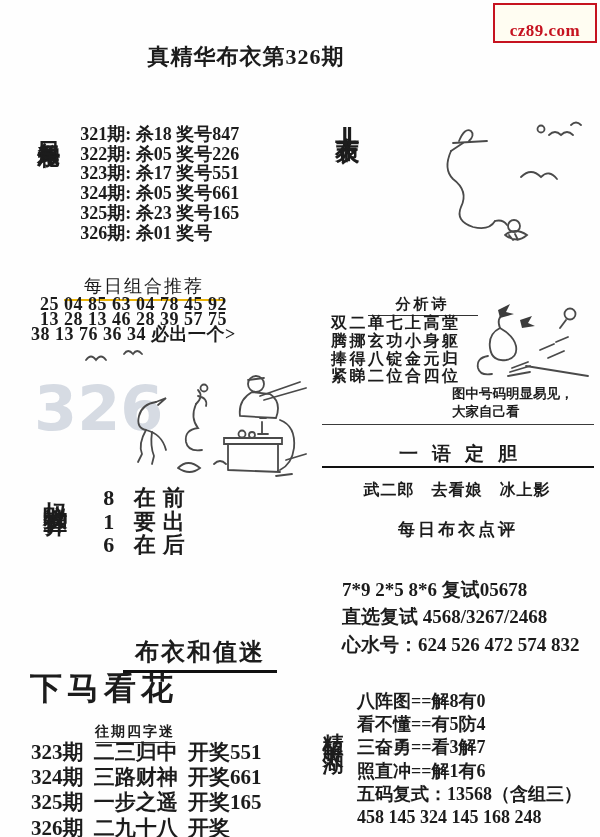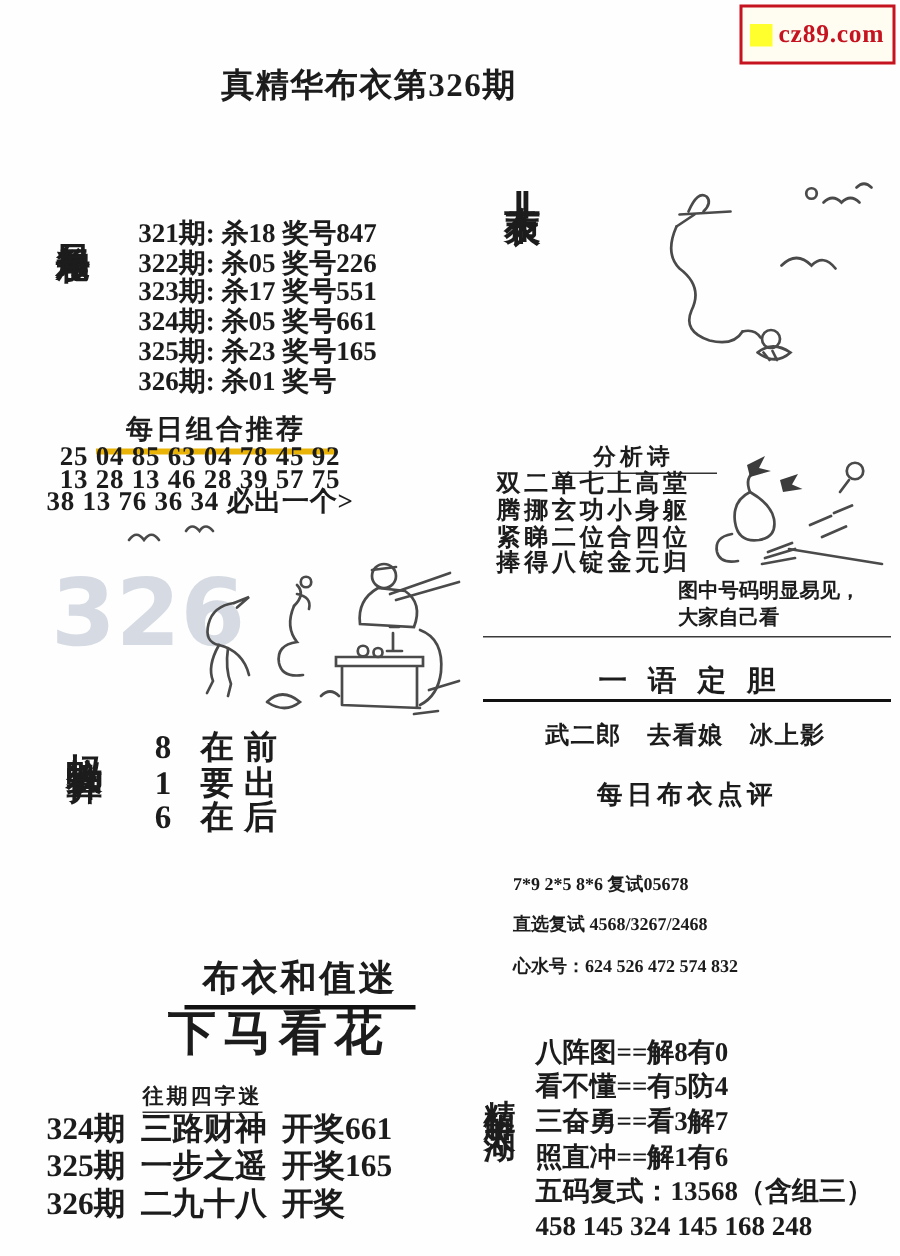--- a/index.html
+++ b/index.html
@@ -10,67 +10,67 @@
     color:#1c1c1c;
     font-family:"Liberation Serif", serif;
     overflow:hidden;
   }
   .abs { position:absolute; }
 
   
   .logo {
     top:3px; right:3px; width:104px; height:40px;
     border:2px solid #c61320; background:#fffdf2;
-    display:flex; align-items:center; gap:4px; padding:12px 5px;
+    display:flex; align-items:center; gap:4px; padding:12px 5px;flex-direction:column;
   }
   .logo-sq { width:15px; height:15px; background:#ffff2e; }
   .logo-text { color:#c61320; font-size:17px; font-weight:bold; letter-spacing:.5px; }
 
   
   .page-title {
     top:42px; left:0; width:492px; text-align:center;
     font-size:22px; font-weight:bold; letter-spacing:1px;
   }
 
   .vtitle {
     writing-mode:vertical-rl; text-orientation:upright;
     font-weight:bold; line-height:1.05;
   }
 
   
-  .kill { left:36px; top:144px; display:flex; gap:32px; }
+  .kill { left:36px; top:123px; display:flex; gap:20px; }
   .kill .vtitle { font-size:23px; letter-spacing:1px; }
   .kill-rows { font-size:18px; font-weight:bold; line-height:19.7px; white-space:nowrap; padding-top:2px; }
 
   
   .combo-head { left:30px; top:274px; width:228px; text-align:center; }
   .combo-head span {
-    display:inline-block; font-size:18px; font-weight:bold; letter-spacing:2px;
-    border-bottom:4px solid #eab308; padding:0 20px 1px;
+    display:inline-block; font-size:18px; font-weight:normal; letter-spacing:2px;
+    border-bottom:2px solid #eab308; padding:0 20px 1px;
   }
   .combo-rows { left:31px; top:297px; font-size:18px; font-weight:bold; line-height:15.2px; white-space:nowrap; letter-spacing:.5px;text-align:center; }
 
   
   svg { display:block; }
   .sketch1 { left:28px; top:344px; }
   .doodle1 { left:393px; top:113px; }
   .doodle2 { left:448px; top:298px; }
 
   
   .ant { left:42px; top:483px; display:flex; gap:36px; }
   .ant .vtitle { font-size:24px; letter-spacing:3px; }
   .ant-rows { font-size:22px; font-weight:bold; line-height:23.5px; letter-spacing:7px; padding-top:3px; white-space:nowrap; }
 
   
   .hezhi-title { left:47px; top:636px; width:230px; text-align:right; }
   .hezhi-title span {
     display:inline-block; font-size:24px; font-weight:bold; letter-spacing:2px;
     border-bottom:3px solid #111; padding:0 12px 2px;
   }
-  .hezhi-riddle { left:30px; top:667px; width:230px; text-align:right;
+  .hezhi-riddle { left:30px; top:667px; width:230px; text-align:left;
     font-size:32px; font-weight:bold; letter-spacing:5px; }
 
   
   .history-title { left:95px; top:722px; }
   .history-title span {
     display:inline-block; font-size:14px; font-weight:bold; letter-spacing:2px;
     border-bottom:1.5px solid #333; padding-bottom:1px;
   }
   .history-rows { left:31px; top:740px; font-size:21px; font-weight:bold;
     line-height:25.2px; white-space:nowrap; word-spacing:5px; }
@@ -91,21 +91,21 @@
   .rule-top { left:322px; top:424px; width:272px; border-top:1.5px solid #3a3a3a; }
   .yuding-title { left:322px; top:441px; width:272px; text-align:center;
     font-size:19px; font-weight:bold; letter-spacing:14px; text-indent:14px; }
   .rule-bottom { left:322px; top:466px; width:272px; border-top:2.5px solid #111; }
 
   .yuding-phrase { left:314px; top:480px; width:286px; text-align:center;
     font-size:16px; font-weight:bold; word-spacing:12px; letter-spacing:1px; white-space:nowrap; }
   .yuding-sub { left:322px; top:518px; width:272px; text-align:center;
     font-size:17px; font-weight:bold; letter-spacing:3px; }
 
-  .numbers { left:342px; top:576px; font-size:12px; font-weight:bold;
+  .numbers { left:342px; top:576px; font-size:19px; font-weight:bold;
     line-height:27.3px; white-space:nowrap; }
 
   .taihu { left:322px; top:688px; display:flex; gap:13px; }
   .taihu .vtitle { font-size:21px; letter-spacing:7px; margin-top:28px; }
   .taihu-lines { font-size:18px; font-weight:bold; line-height:23.2px; white-space:nowrap; padding-top:2px; }
 
   .wm { font-family:"DejaVu Sans", sans-serif; }
 </style>
 </head>
 <body>
@@ -179,20 +179,21 @@
 
 <div class="abs hezhi-title">
   <span>布衣和值迷</span>
 </div>
 <div class="abs hezhi-riddle">下马看花</div>
 
 <div class="abs history-title">
   <span>往期四字迷</span>
 </div>
 <div class="abs history-rows">
+  <div>323期 二三归中 开奖551</div>
   <div>324期 三路财神 开奖661</div>
   <div>325期 一步之遥 开奖165</div>
   <div>326期 二九十八 开奖</div>
 </div>
 
 <div class="abs vtitle tianxia">布衣天下Ⅱ</div>
 
 <svg class="abs doodle1" width="202" height="132" viewBox="0 0 202 132">
   <g fill="none" stroke="#4a4a4a" stroke-width="1.8" stroke-linecap="round">
     <path d="M66 28 q6 -14 12 -10 q4 4 -2 10"></path>
@@ -207,22 +208,22 @@
     <path d="M156 22 q6 -6 12 0 q6 -6 12 0 M178 12 q5 -5 10 0"></path>
   </g>
 </svg>
 
 <div class="abs poem-head">
   <span>分析诗</span>
 </div>
 <div class="abs poem-lines">
   <div>双二单七上高堂</div>
   <div>腾挪玄功小身躯</div>
+  <div>捧得八锭金元归</div>
   <div>紧睇二位合四位</div>
-  <div>捧得八锭金元归</div>
 </div>
 
 <svg class="abs doodle2" width="148" height="86" viewBox="0 0 148 86">
   <g fill="none" stroke="#4a4a4a" stroke-width="1.8" stroke-linecap="round">
     <path d="M52 30 q-12 6 -10 20 q2 14 16 12 q12 -2 10 -14 q-2 -10 -16 -18"></path>
     <path d="M52 30 q-4 -10 4 -14"></path>
     <path d="M40 58 q-12 2 -10 12 q2 8 14 6"></path>
     <g fill="#3c3c3c" stroke="none">
       <path d="M50 12 l12 -6 l-4 8 l8 2 l-14 4 z"></path>
       <path d="M72 22 l12 -4 l-4 7 l7 3 l-13 2 z"></path>

